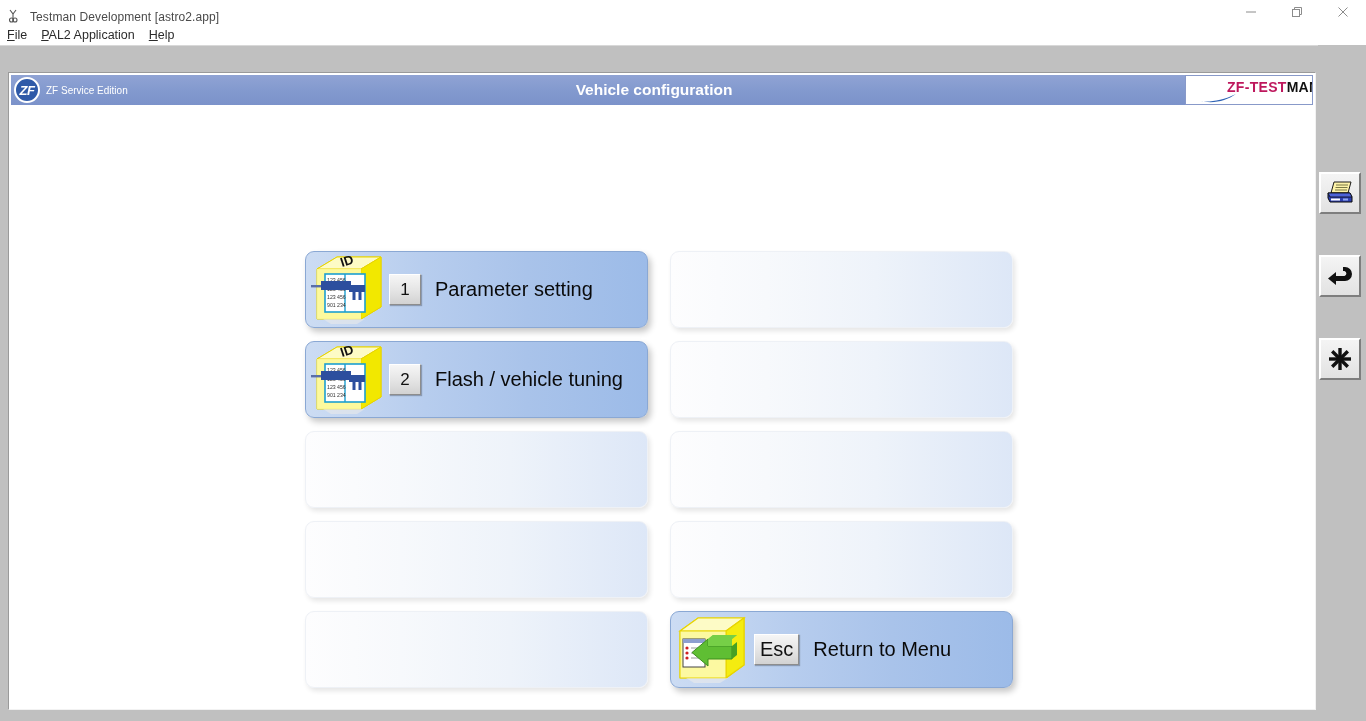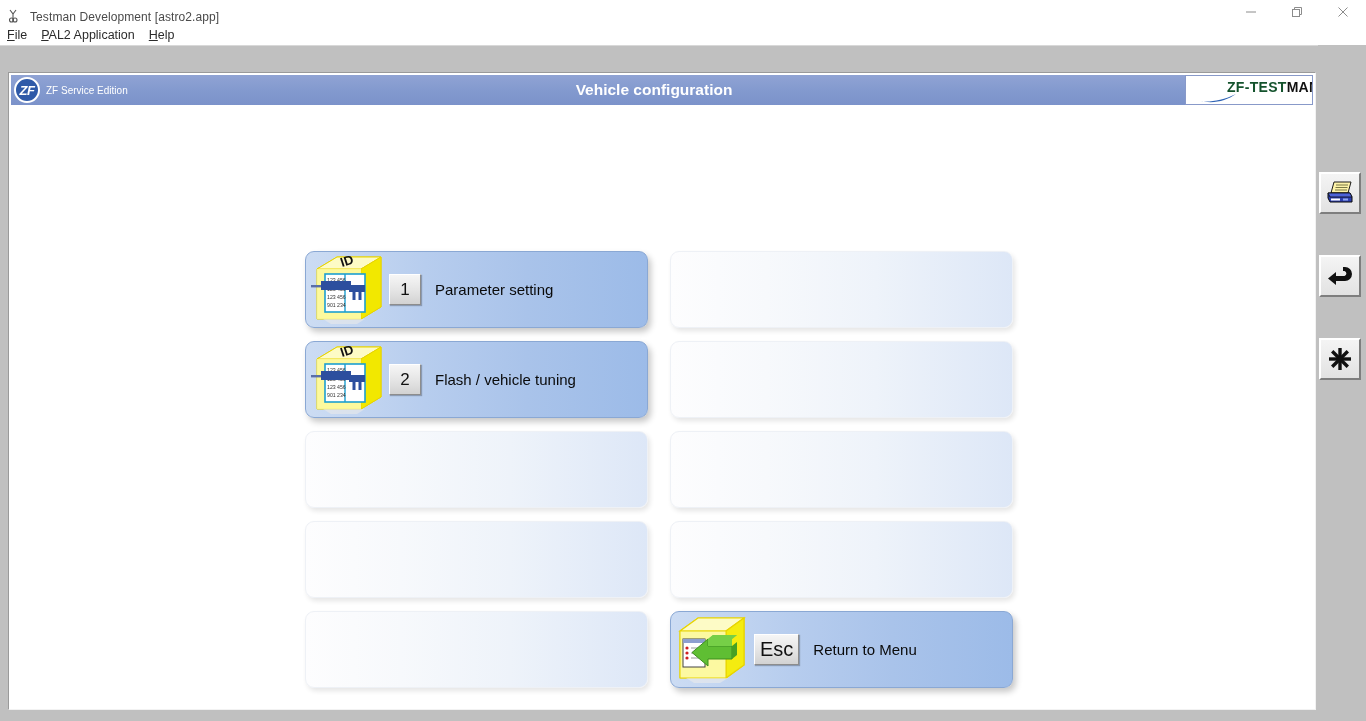--- a/index.html
+++ b/index.html
@@ -151,21 +151,21 @@
   }
   .testman-text {
     position: absolute;
     left: 0; right: 0; top: 3px;
     text-align: center;
     font-size: 14px;
     font-weight: bold;
     letter-spacing: 0.3px;
     white-space: nowrap;
   }
-  .tm-blue { color: #14532d; margin-left: 41px; }
+  .tm-blue { color: #be185d; margin-left: 41px; }
   .tm-black { color: #111111; }
   .testman-swoosh {
     position: absolute;
     left: 14px; top: 18px;
     width: 40px; height: 10px;
   }
 
   
   .content {
     position: absolute;
@@ -226,21 +226,21 @@
     display: flex;
     align-items: center;
     justify-content: center;
     font-size: 17px;
     color: #111111;
     box-sizing: border-box;
   }
   .keycap.small { font-size: 20px; }
   .mbtn-label {
     margin-left: 14px;
-    font-size: 15px;
+    font-size: 20px;
     color: #0a0a0a;
     white-space: nowrap;
   }
 
   
   .toolbar {
     position: absolute;
     left: 1318px; top: 45px;
     width: 48px; height: 676px;
     background: #c0c0c0;

